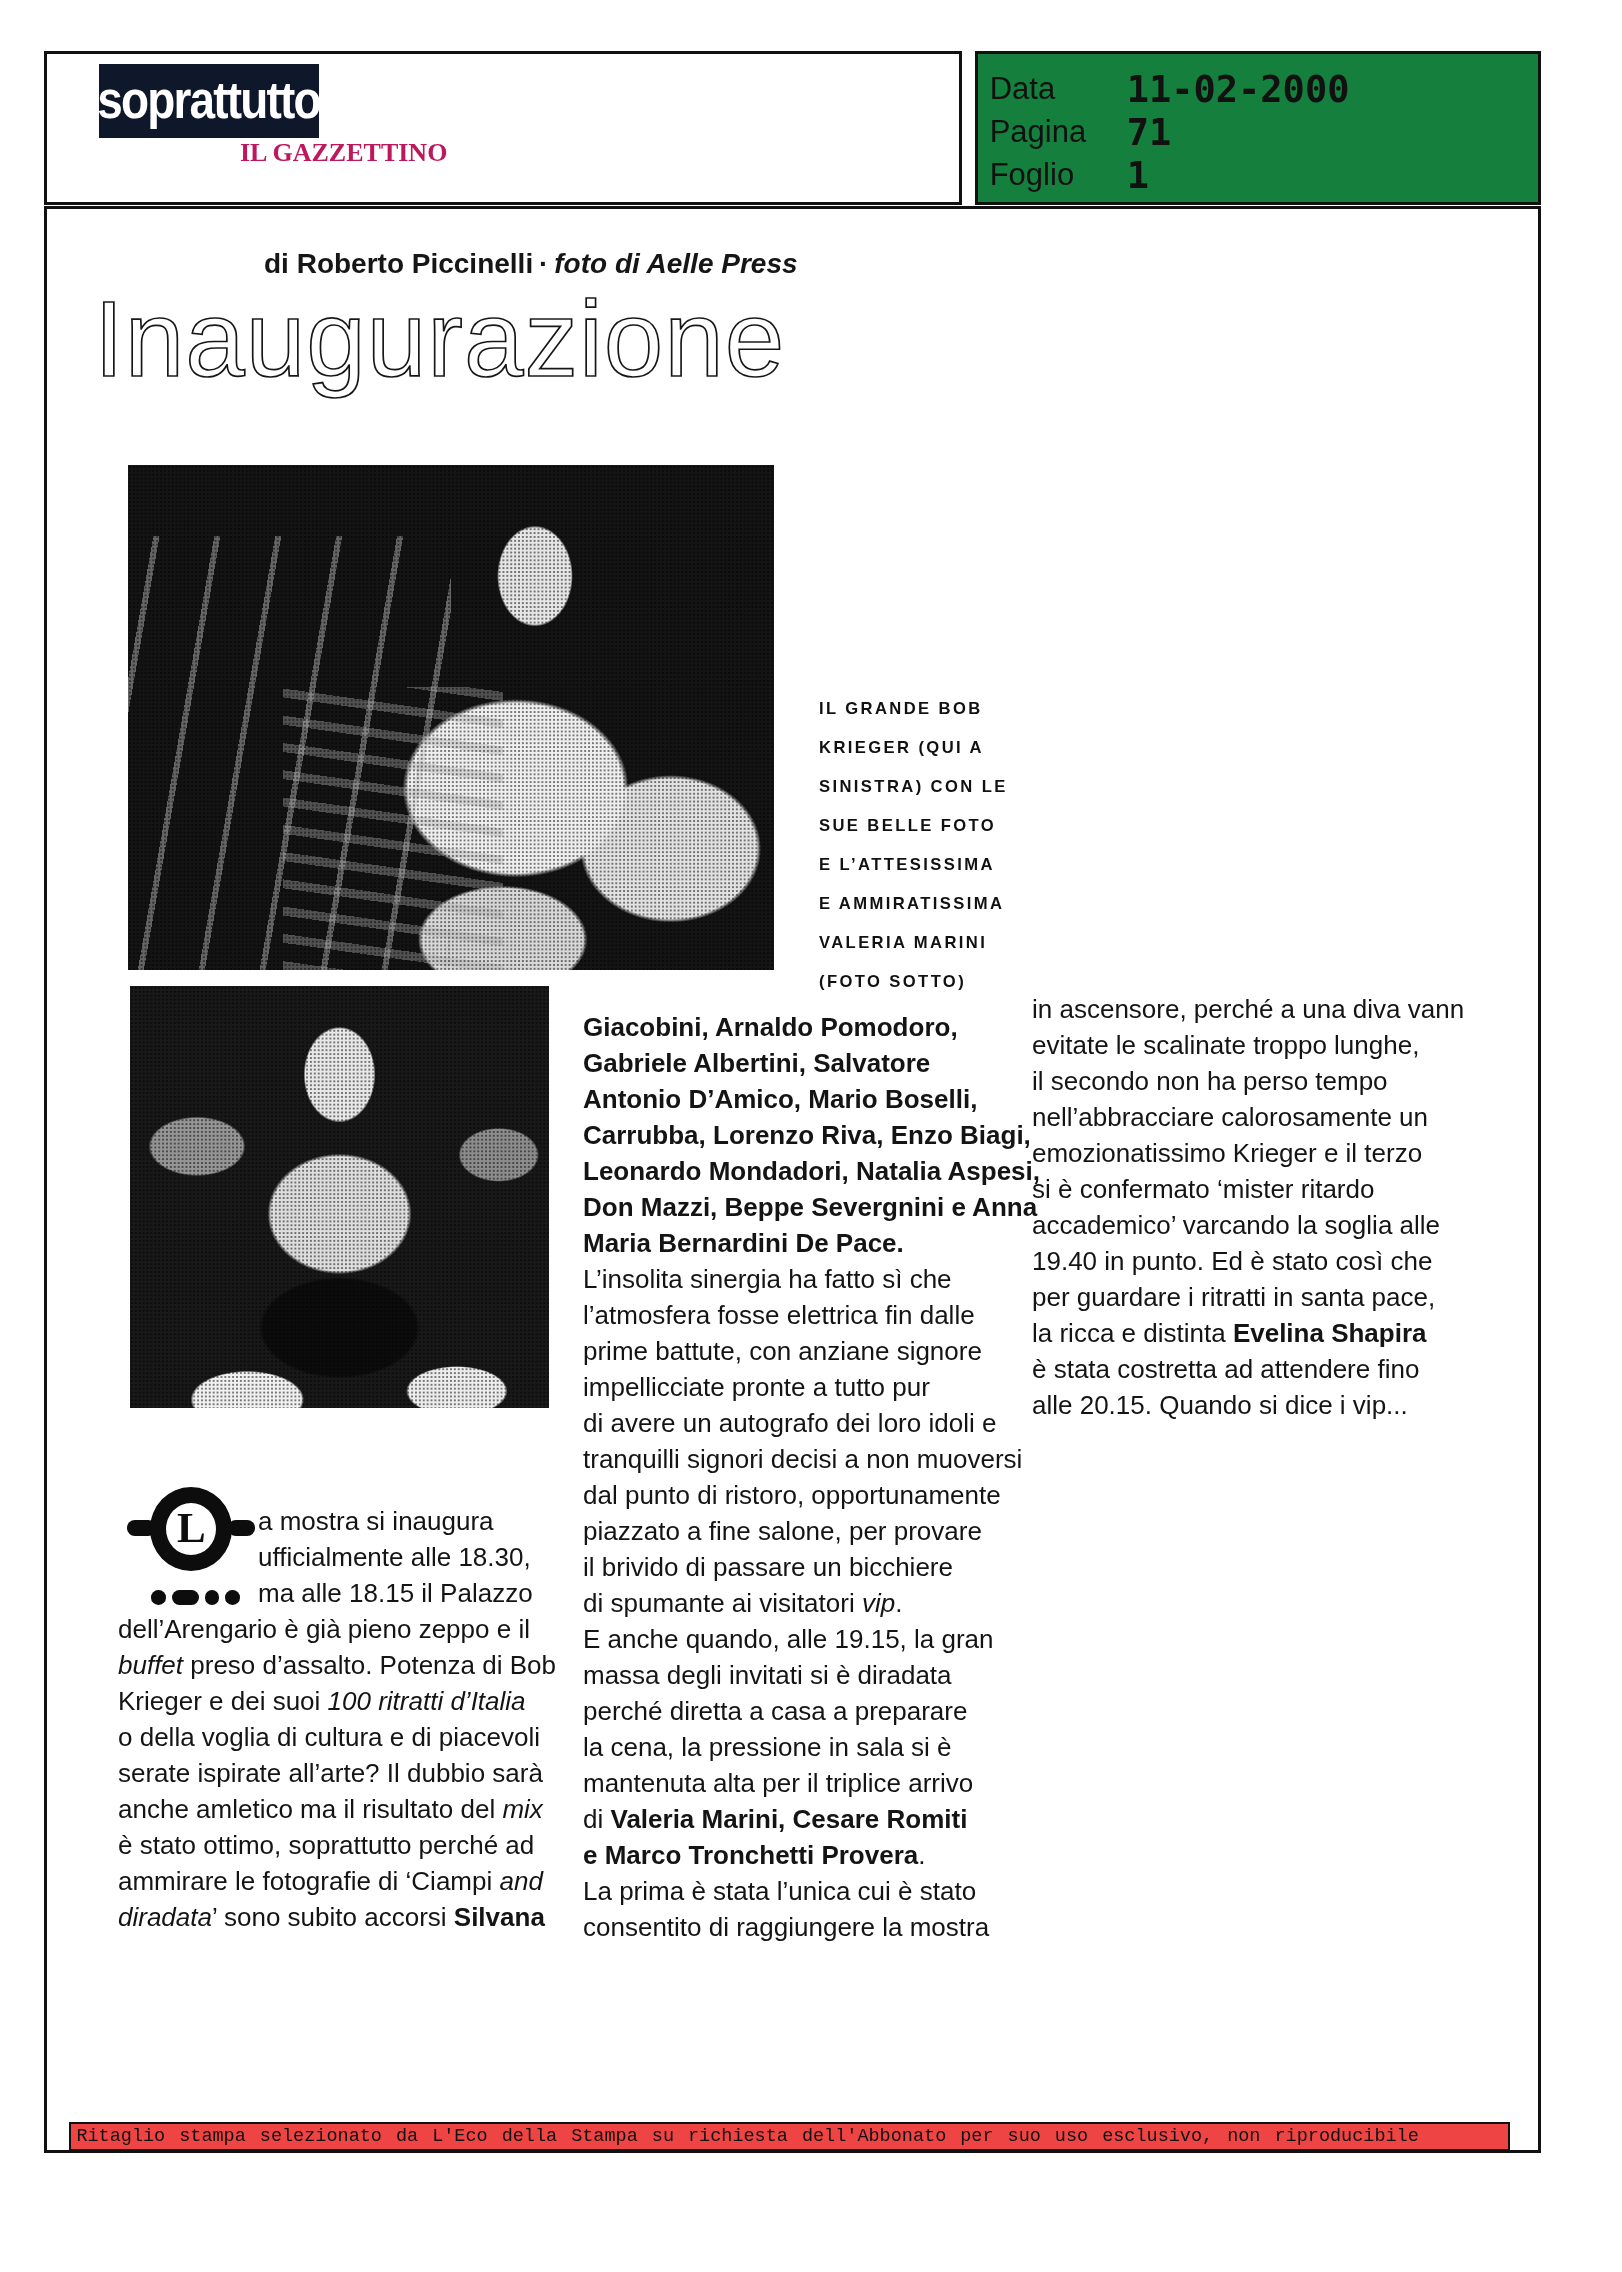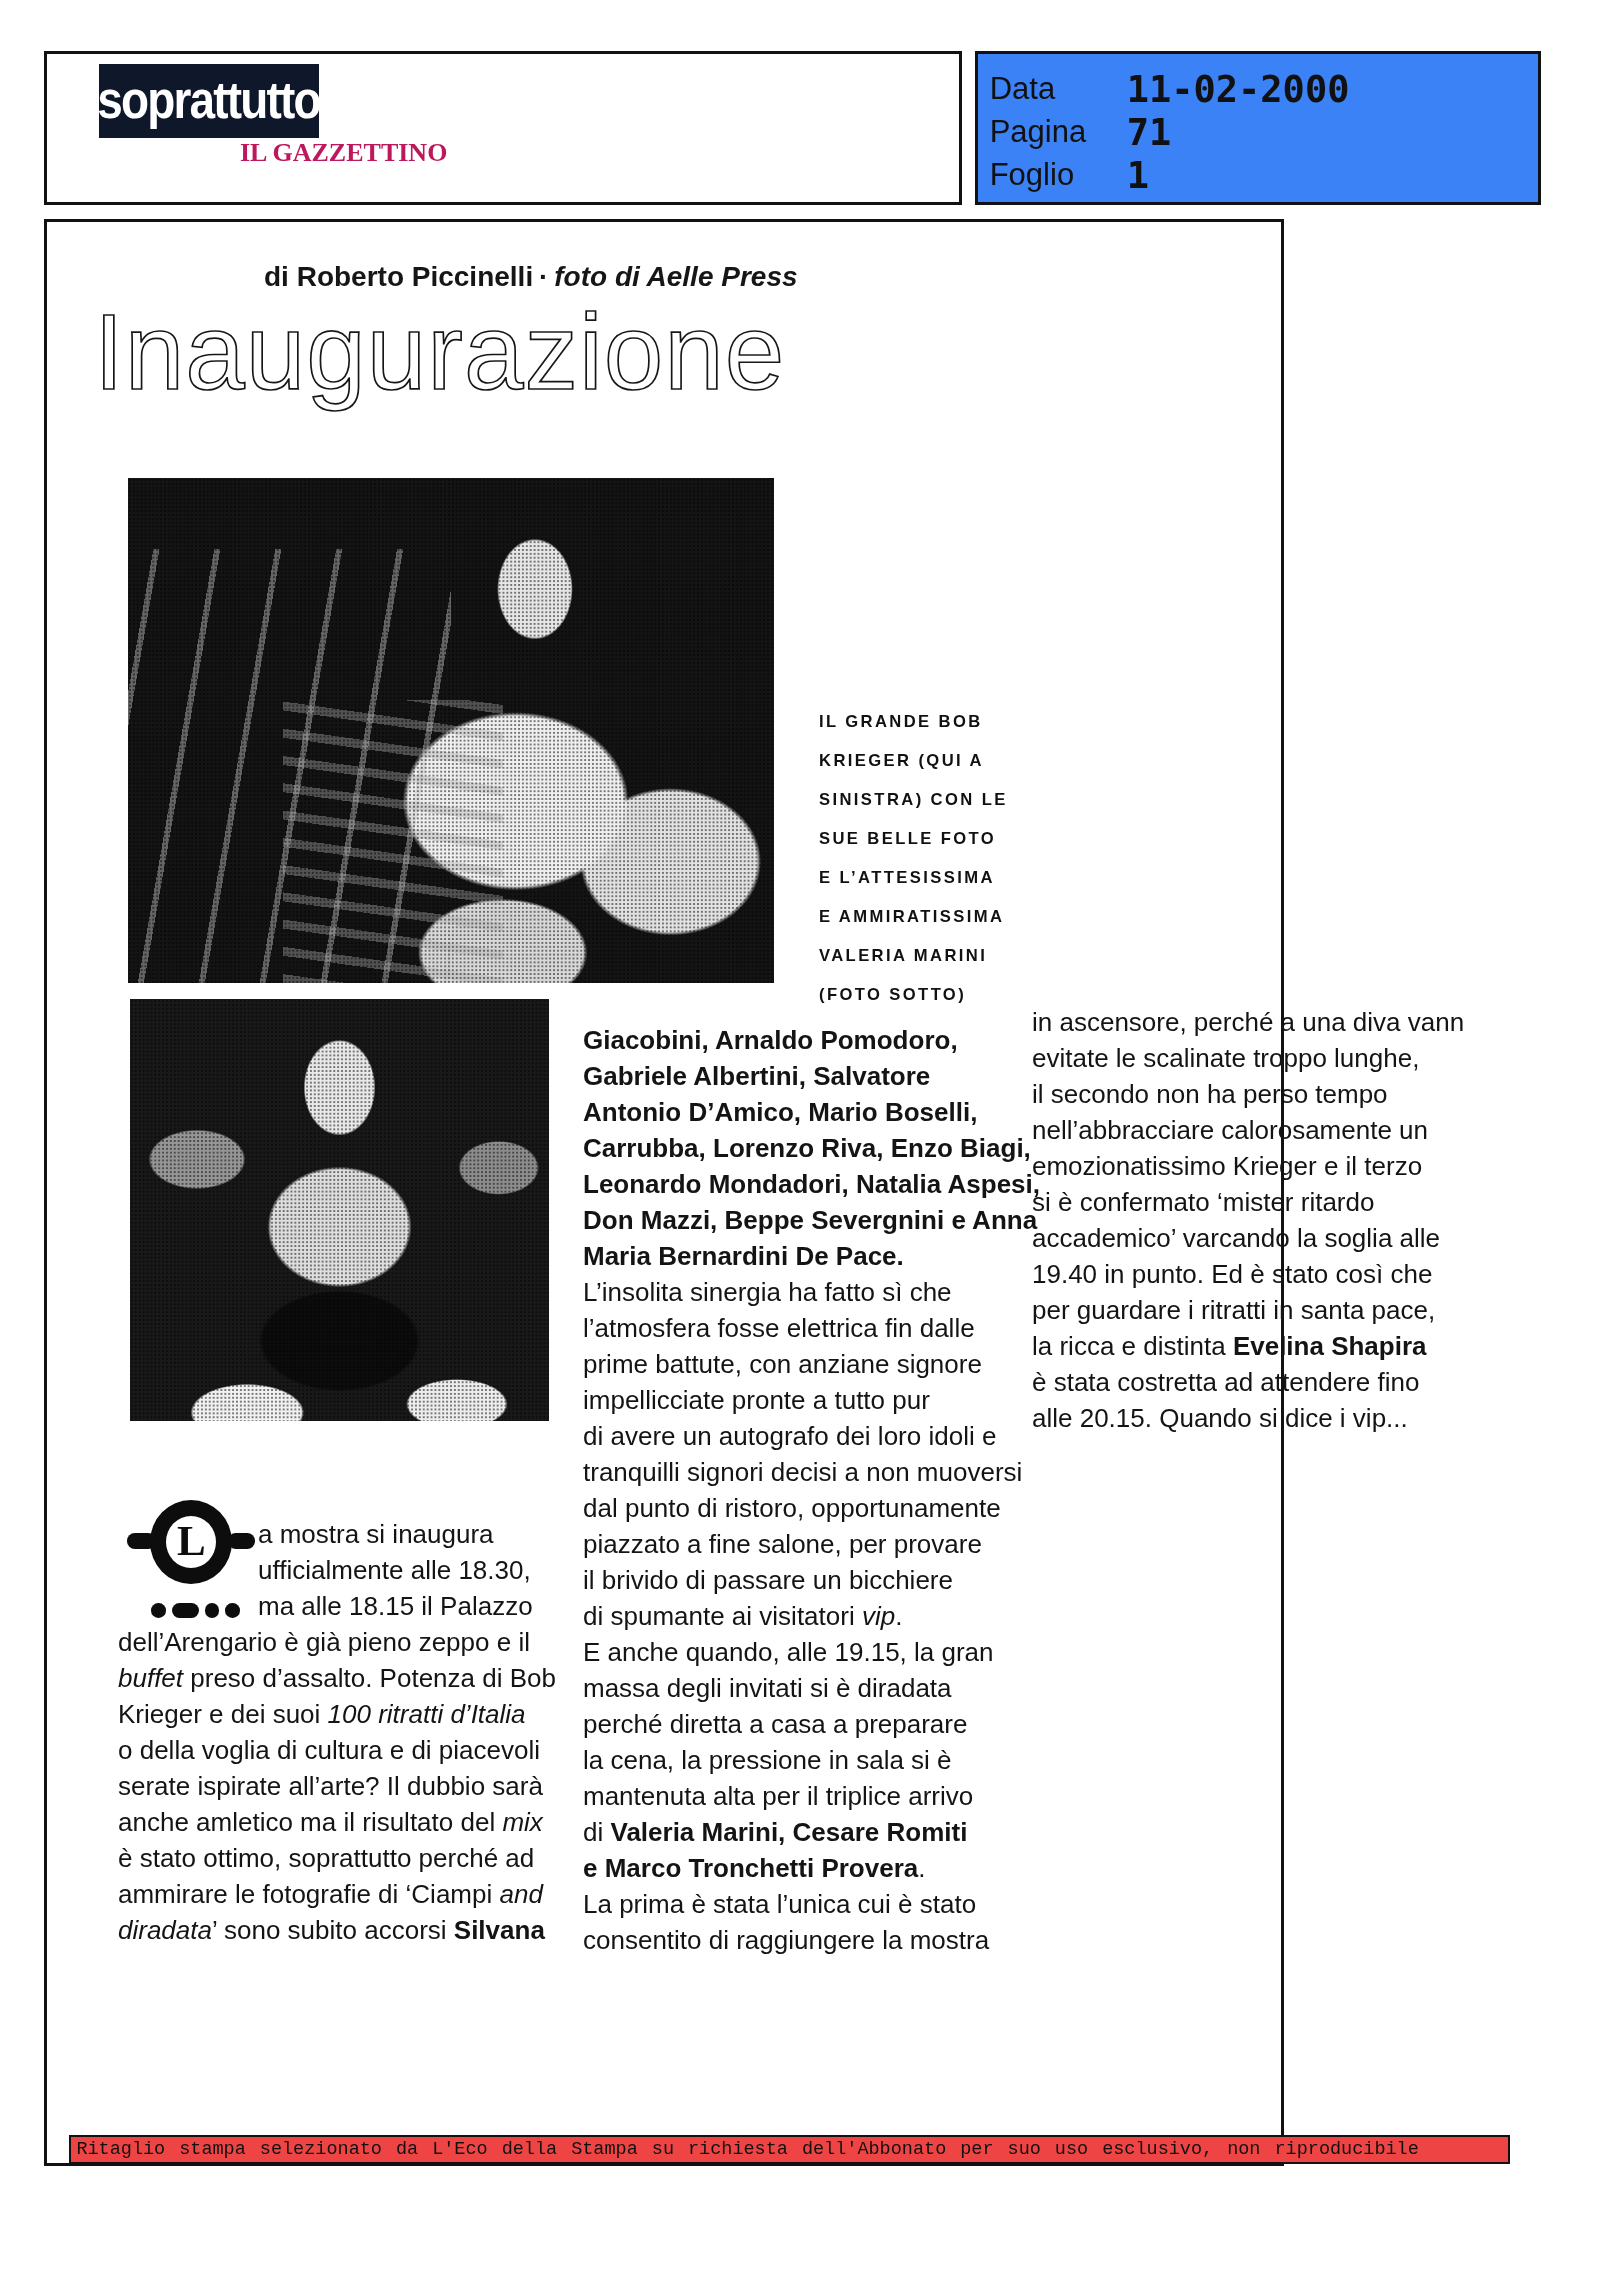--- a/index.html
+++ b/index.html
@@ -21,30 +21,30 @@
     color:#fff; font-weight:700; font-size:51px; letter-spacing:-2px;
     transform:scaleX(.9); font-family:"Liberation Sans", sans-serif;
   }
   .logo-sub{
     position:absolute; left:193px; top:84px;
     font-family:"Liberation Serif", serif; font-weight:700; font-size:26px;
     letter-spacing:0px; color:#be185d;
   }
   .hdr-right{
     position:absolute; left:975px; top:51px; width:566px; height:154px;
-    border:3.9px solid #111; background:#3b82f6; padding:13.7px 0 0 11.7px;
+    border:3.9px solid #111; background:#15803d; padding:13.7px 0 0 11.7px;
   }
   .meta-row{ display:flex; height:43px; align-items:center; }
   .meta-label{ width:137px; font-size:31px; color:#111; }
   .meta-value{ font-family:"DejaVu Sans Mono","Liberation Mono",monospace;
     font-size:37px; font-weight:600; color:#111; }
 
   
   .main-frame{
-    position:absolute; left:44px; top:219px; width:1240px; height:1947px;
+    position:absolute; left:44px; top:206px; width:1497px; height:1947px;
     border:3.9px solid #111; background:#fff;padding-left:37px;
   }
 
   .byline{ position:absolute; left:217px; top:39px; font-size:28px; font-weight:700; }
   .byline .credit{ font-style:italic; }
   .byline .sep{ font-weight:700; padding:0 5.9px; }
 
   .title{
     position:absolute; left:47px; top:72px;
     font-size:107px; line-height:1.1; font-weight:400; letter-spacing:1px;

